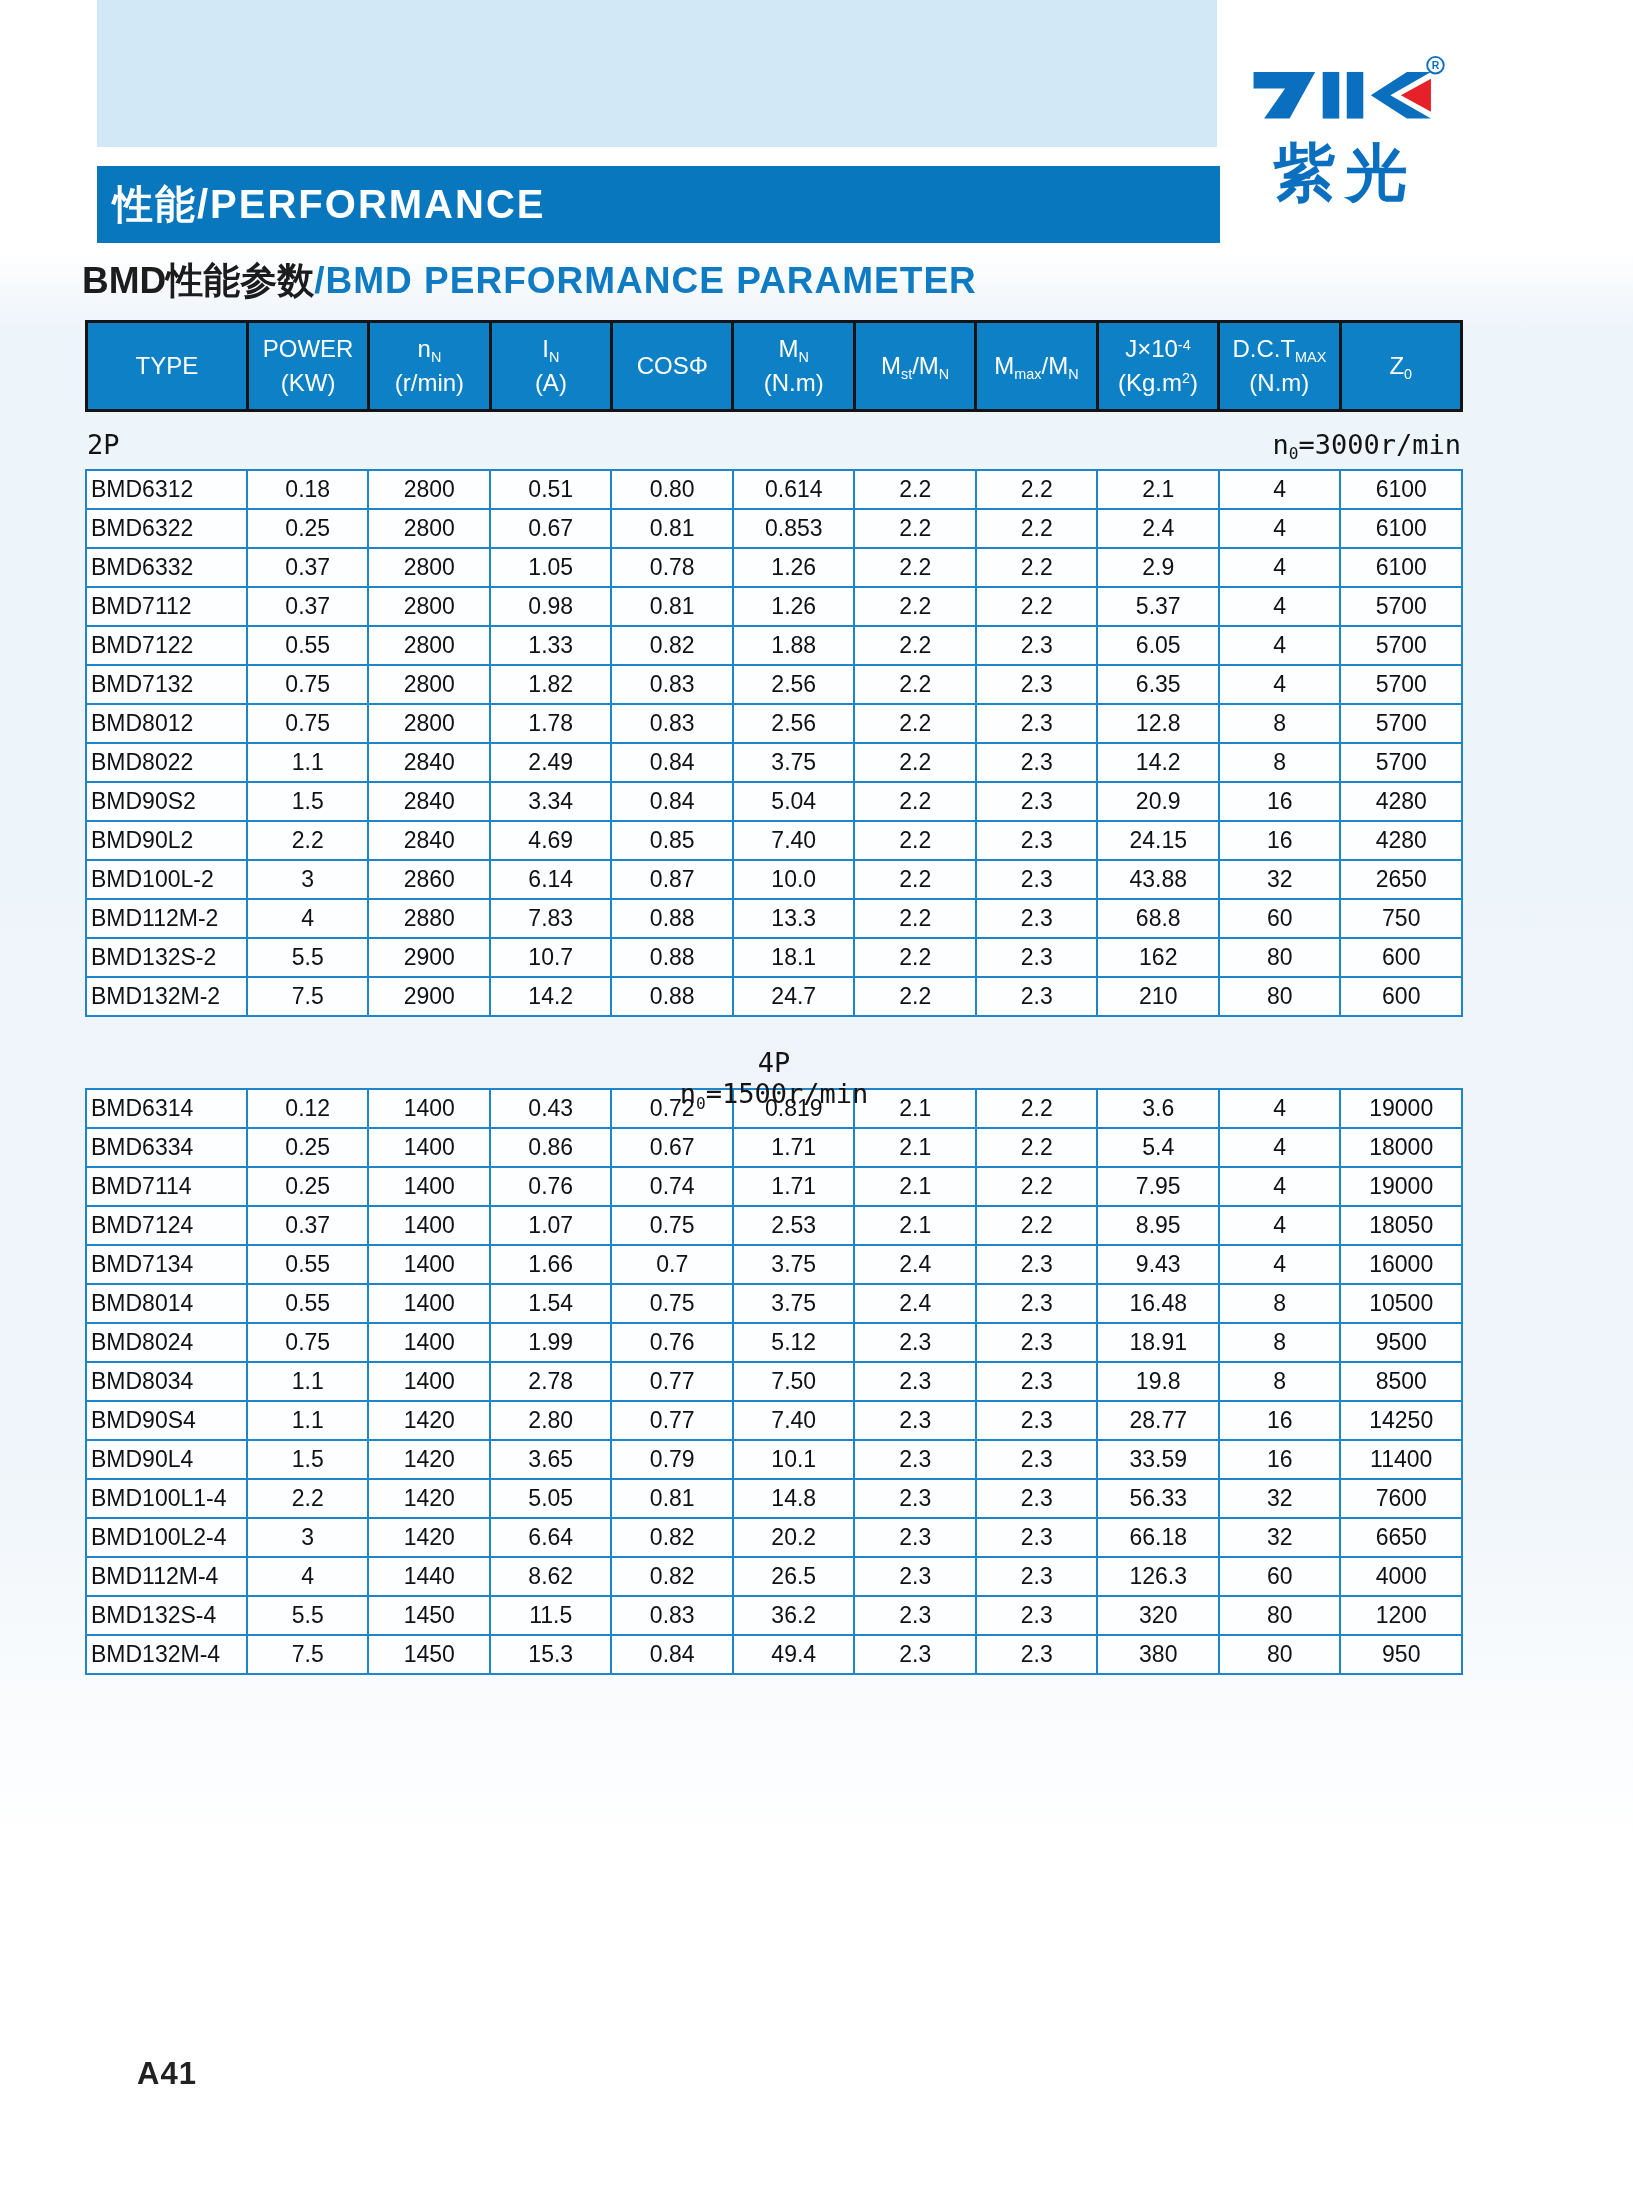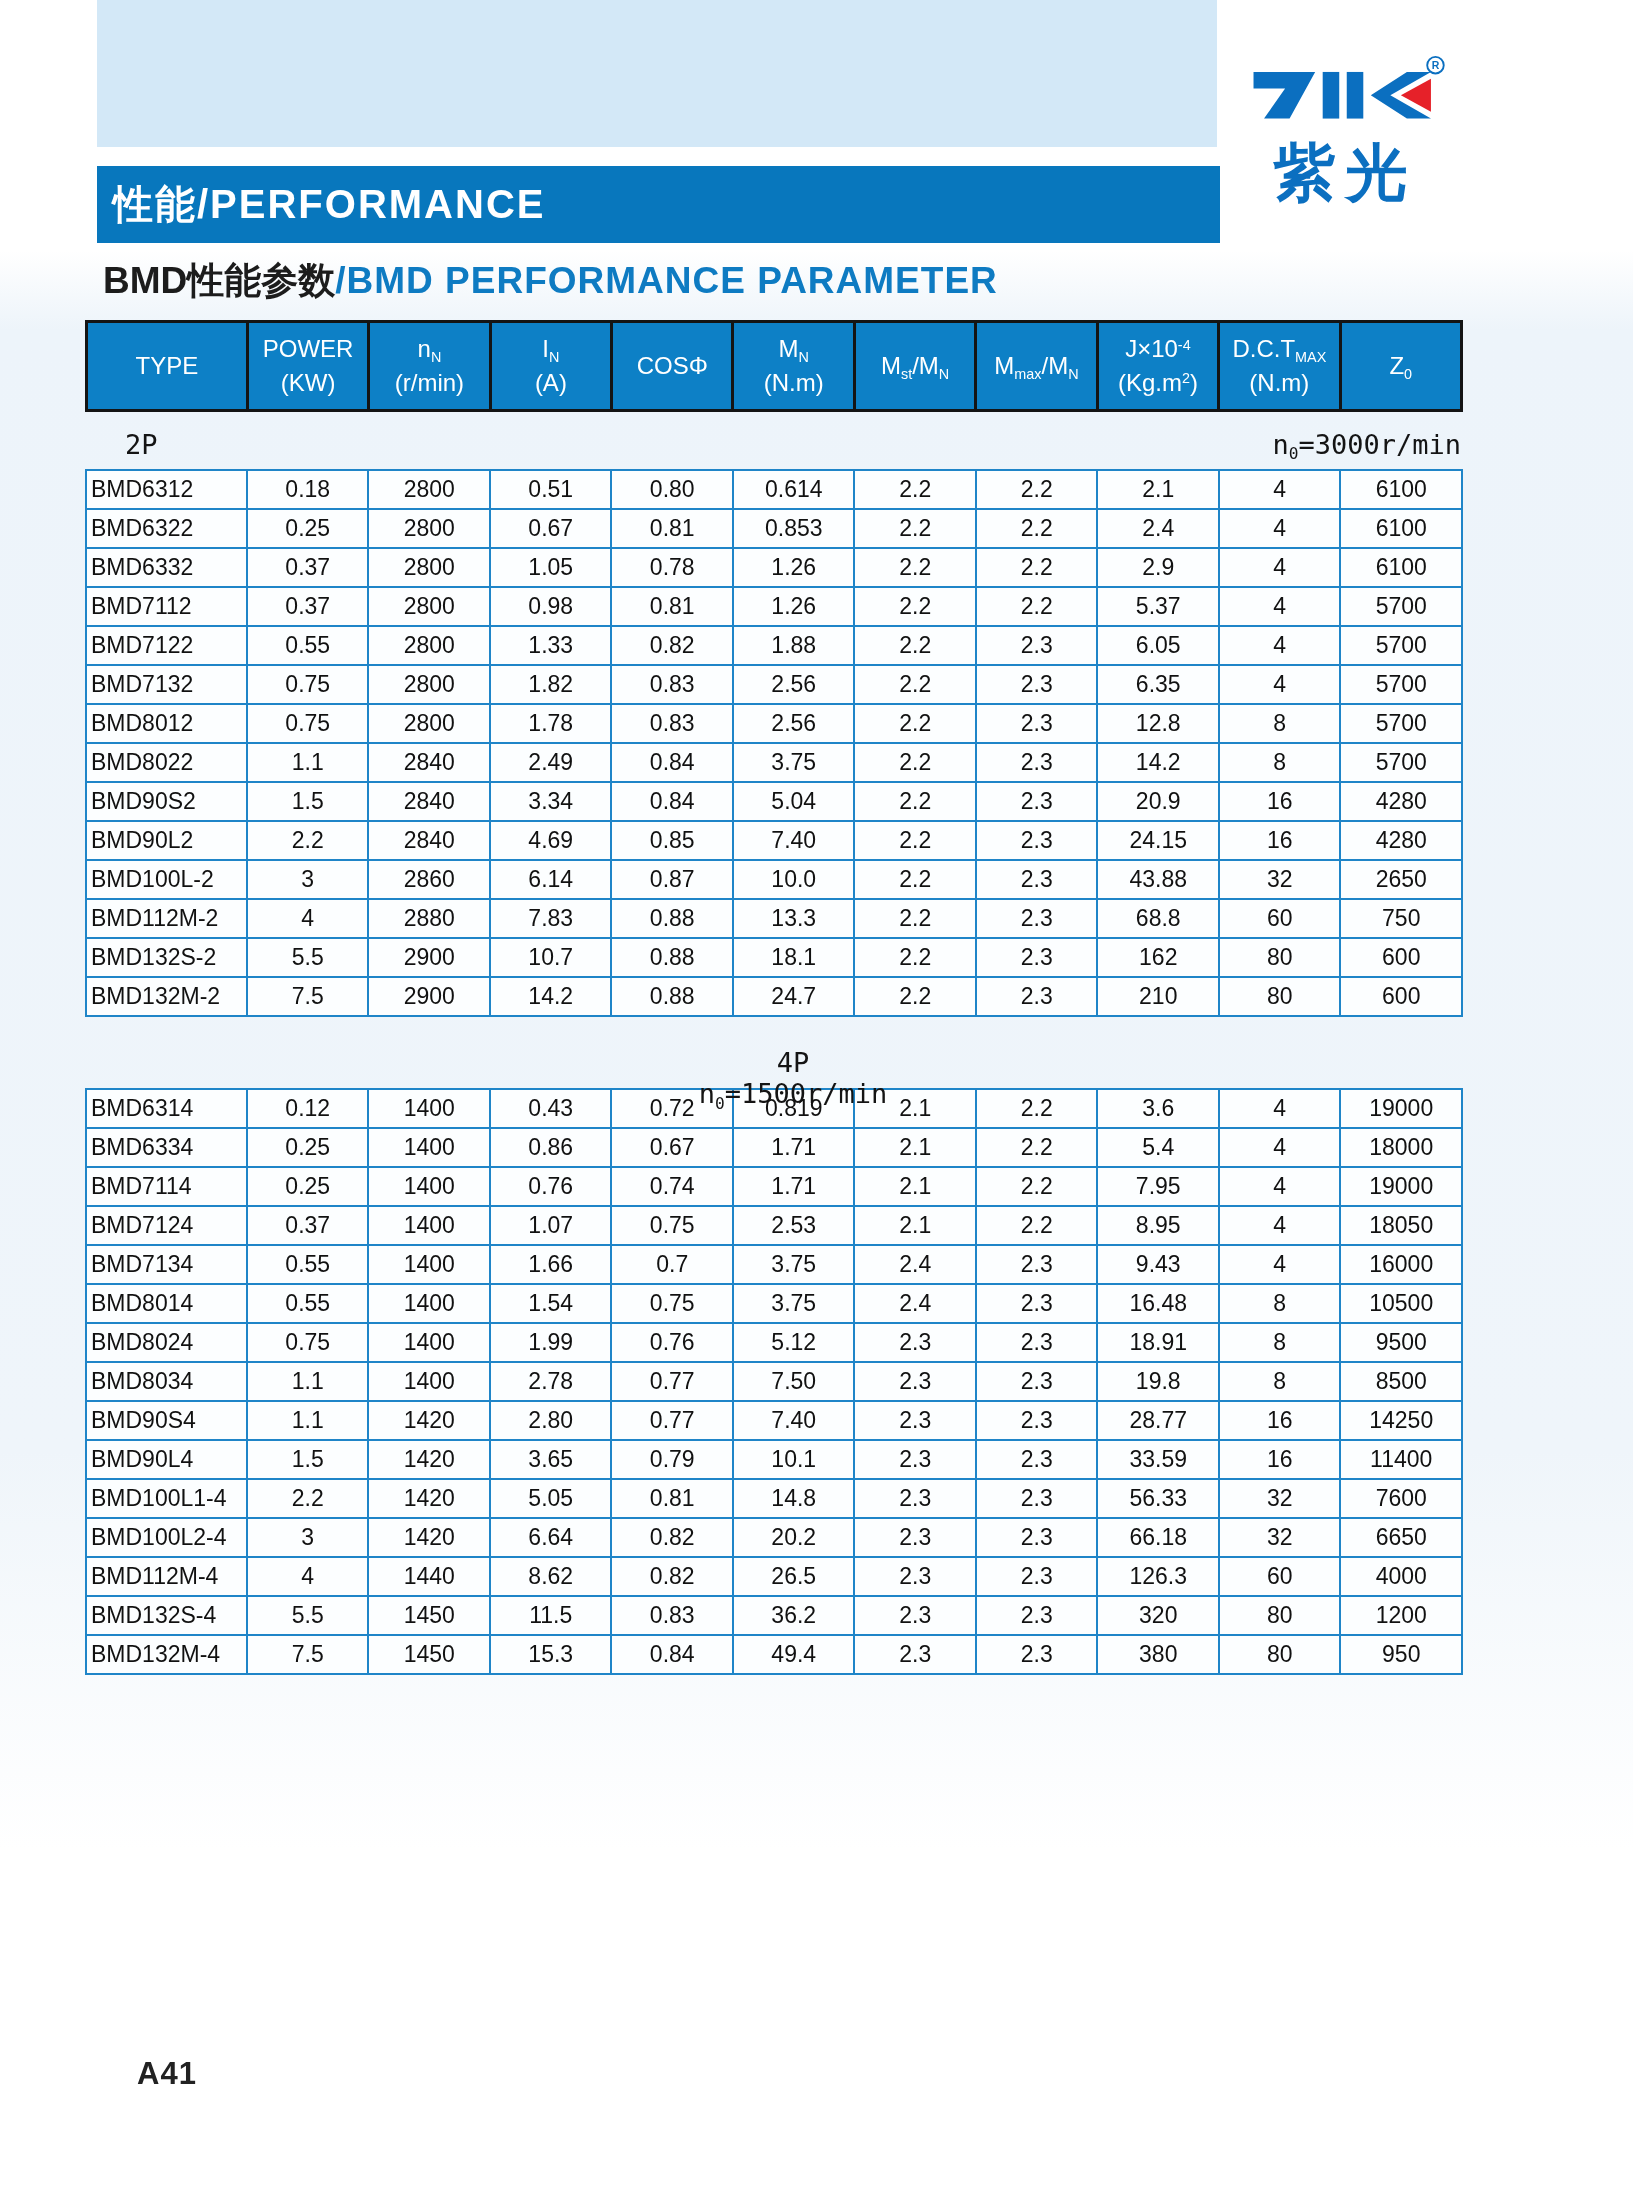--- a/index.html
+++ b/index.html
@@ -4,33 +4,33 @@
 <style>
   html,body{margin:0;padding:0;}
   body{background:#ffffff;font-family:"Liberation Sans",sans-serif;}
   .page{position:relative;width:1633px;height:2200px;overflow:hidden;
         background:linear-gradient(180deg,#ffffff 0px,#ffffff 250px,#edf4fa 330px,#eff5fa 1450px,#ffffff 1850px,#ffffff 100%);}
   .top-block{position:absolute;left:97px;top:0;width:1120px;height:147px;background:#d3e8f7;}
   .banner{position:absolute;left:97px;top:166px;width:1123px;height:77px;background:#0877bd;}
   .banner-text{color:#ffffff;font-size:40px;font-weight:bold;line-height:77px;padding-left:16px;letter-spacing:2px;}
   .logo{position:absolute;left:1238px;top:50px;width:215px;text-align:center;}
   .logo-zh{font-size:62px;font-weight:bold;color:#0b6fc0;letter-spacing:10px;line-height:1.0;margin-top:2px;white-space:nowrap;}
-  .page-title{position:absolute;left:103px;top:256px;font-size:37px;font-weight:bold;white-space:nowrap;}
+  .page-title{position:absolute;left:82px;top:256px;font-size:37px;font-weight:bold;white-space:nowrap;}
   .title-zh{color:#1c1c1c;}
   .title-en{color:#0e7bc2;letter-spacing:1px;}
   .content{position:absolute;left:85px;top:320px;width:1378px;}
   table{border-collapse:collapse;width:100%;table-layout:fixed;}
   th{background:#0d80c6;border:3px solid #141414;color:#ffffff;font-weight:normal;
      font-size:24px;text-align:center;vertical-align:middle;height:86px;padding:0;line-height:1.4;}
   th .l1,th .l2{display:block;}
   td{background:#fcfeff;border:2px solid #1f85c8;color:#111111;font-size:23px;
      text-align:center;vertical-align:middle;height:37px;padding:0 2px;white-space:nowrap;}
   td.type{text-align:left;padding-left:4px;}
   .section-head{margin-top:14px;height:36px;display:flex;justify-content:space-between;align-items:center;
-                font-family:"DejaVu Sans Mono",monospace;font-size:27px;color:#141414;padding:0 2px;margin-left:38px;}
+                font-family:"DejaVu Sans Mono",monospace;font-size:27px;color:#141414;padding:0 2px;}
   .rows-table{margin-top:7px;}
   .rows-4p{margin-top:5px;}
   .head-4p{margin-top:30px;flex-direction:column;}
   sub{font-size:60%;vertical-align:baseline;position:relative;top:0.35em;line-height:0;}
   sup{font-size:60%;vertical-align:baseline;position:relative;top:-0.55em;line-height:0;}
   .footer-page{position:absolute;left:137px;top:2056px;font-size:31px;font-weight:bold;color:#222222;letter-spacing:1px;}
 </style>
 </head>
 <body>
 

